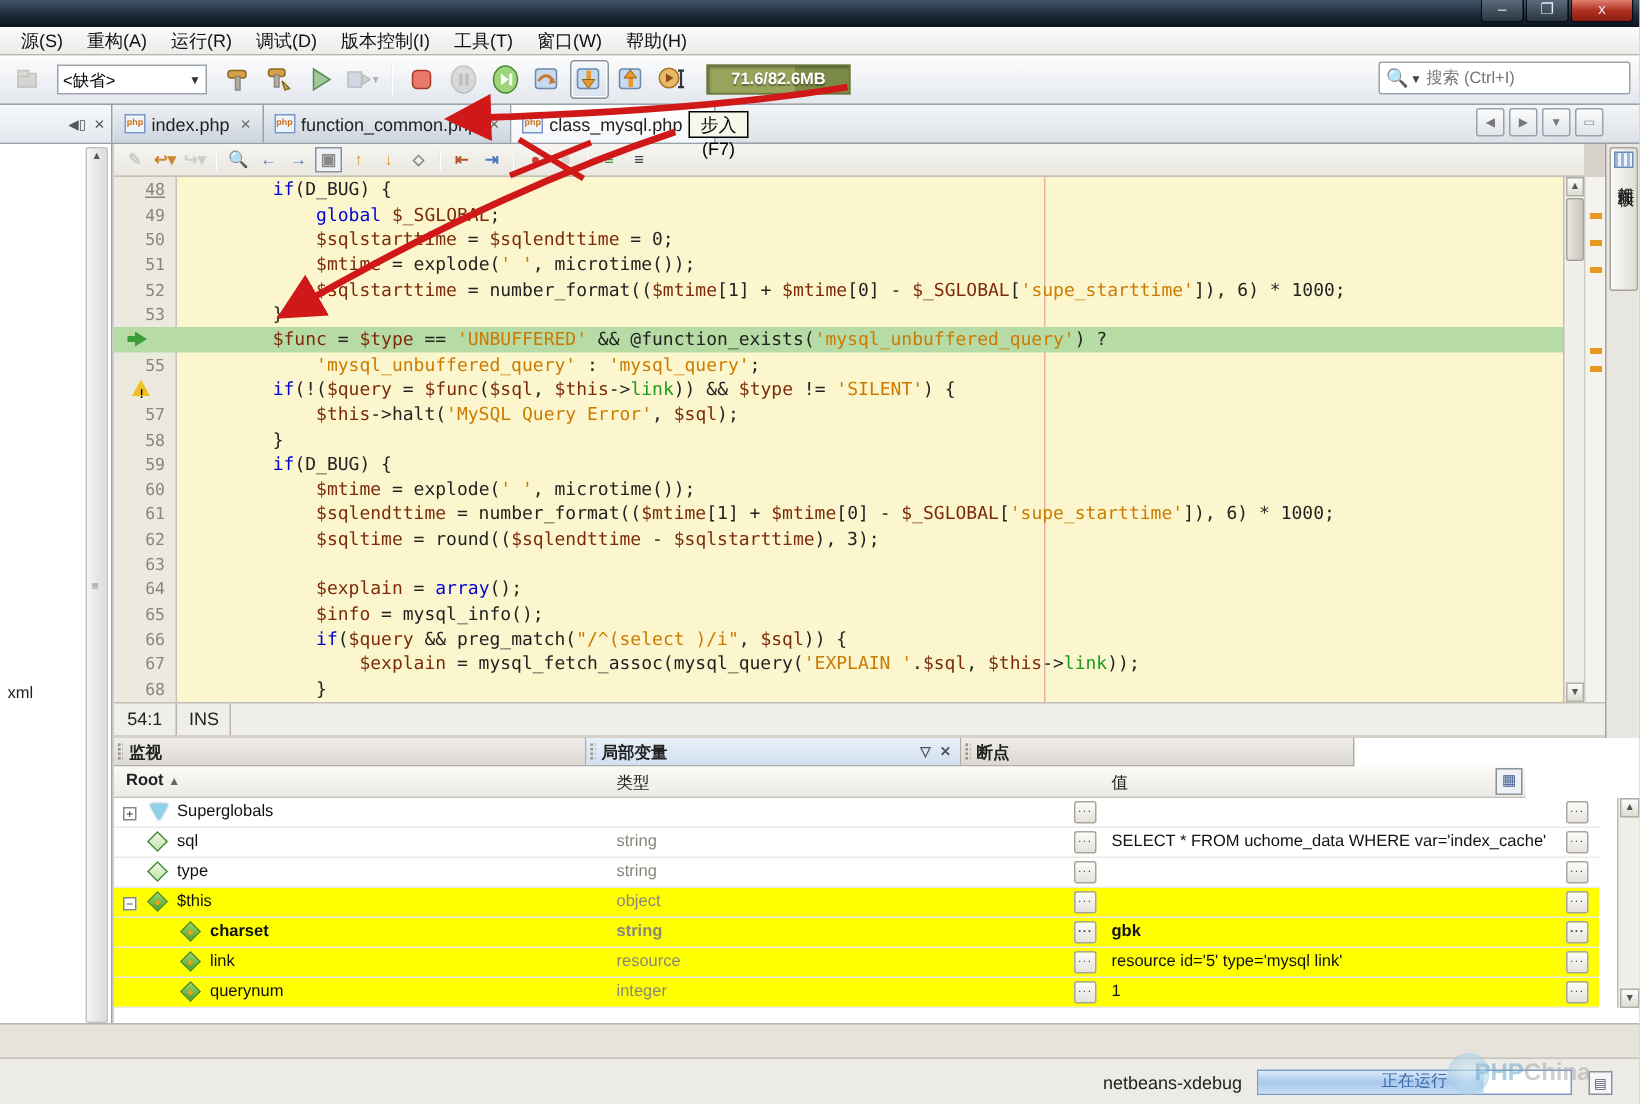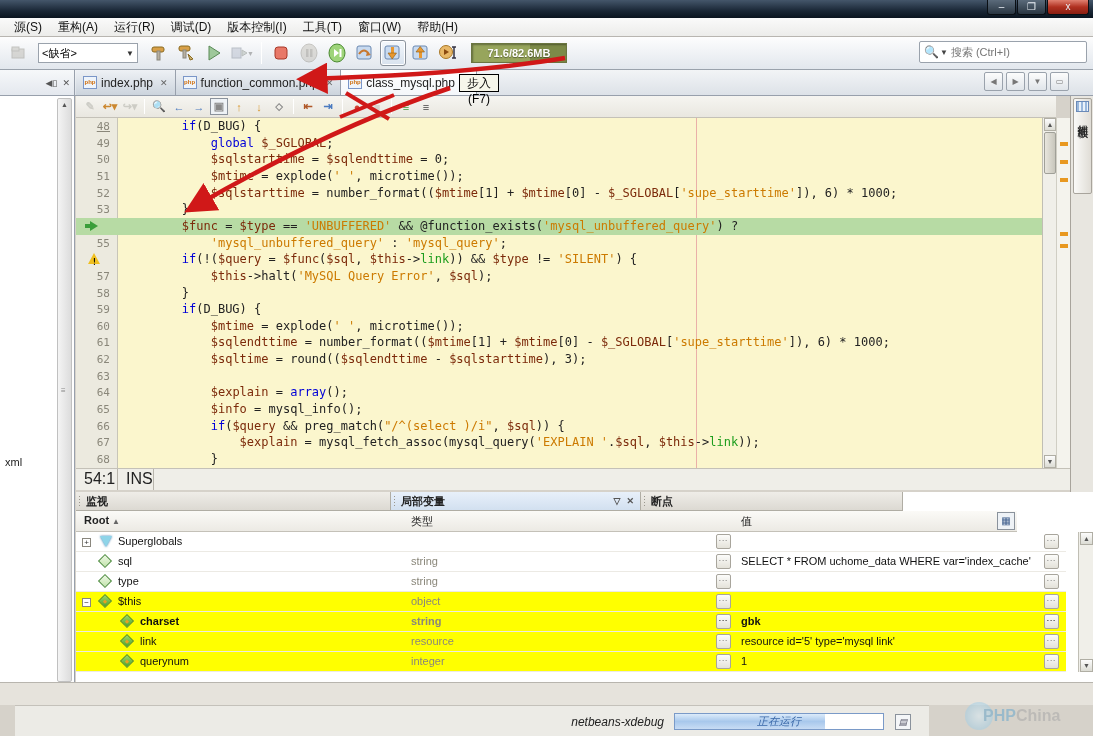--- a/index.html
+++ b/index.html
@@ -84,21 +84,21 @@
   .mark { position:absolute; left:3px; width:8px; height:4px; background:#e89820; }
 
   
   #palettecol { left:1070px; top:96px; width:23px; height:590px; background:#e8e6e0; border-left:1px solid #a8a49c; }
   #palettetab { position:absolute; left:2px; top:2px; width:19px; height:96px; background:linear-gradient(90deg,#fafaf8,#e0ddd6); border:1px solid #a8a49c; border-radius:2px; display:flex; flex-direction:column; align-items:center; padding-top:2px; }
   #palettetab .pic { width:13px; height:11px; background:#eaf2fa; border:1px solid #6a8ab8; background-image:repeating-linear-gradient(90deg,#9ab8dc 0 2px,#eaf2fa 2px 4px); margin-bottom:4px; }
   #palettetab .ptxt { writing-mode:vertical-rl; font-size:11px; color:#222; letter-spacing:1px; }
 
   
   #edstatus { left:76px; top:468px; width:994px; height:22px; background:#efeee8; border-top:1px solid #c4c1b8; display:flex; }
-  .st-cell { border-right:1px solid #b8b5ac; padding:0 8px; font-size:16px; line-height:20px; color:#222; }
+  .st-cell { border-right:1px solid #b8b5ac; padding:0 8px; font-size:12px; line-height:20px; color:#222; }
   .st-cell.pos { width:42px; text-align:center; }
   .st-cell.ins { width:36px; text-align:center; }
 
   
   #bottompanel { left:76px; top:492px; width:1017px; height:190px; background:#fff; }
   #bp-heads { position:absolute; left:0; top:0; width:1017px; height:19px; display:flex; }
   .bp-head { height:19px; background:linear-gradient(#efede8,#dcd9d2); border-right:1px solid #b0ada4; border-bottom:1px solid #b0ada4; font-size:11px; font-weight:bold; color:#222; display:flex; align-items:center; padding-left:10px; position:relative; }
   .bp-head .grip { position:absolute; left:2px; top:3px; width:4px; height:12px; background-image:radial-gradient(#9a978e 1px, transparent 1px); background-size:3px 3px; }
   .bp-head.active { background:linear-gradient(#e8f0fa,#d2e0f0); }
   .bp-head .hic { margin-left:auto; display:flex; gap:6px; padding-right:6px; font-size:9px; color:#555; }
@@ -117,21 +117,21 @@
   .dia { position:absolute; top:4px; width:10px; height:10px; transform:rotate(45deg); border:1px solid #4a8a3a; }
   .dia.light { background:linear-gradient(135deg,#eef8e4,#c2e4ac); }
   .dia.green { background:linear-gradient(135deg,#9ad86a,#4aa030); }
   .dia.green:after { content:""; position:absolute; left:3px; top:3px; width:3px; height:3px; background:#e8a020; }
   .shield { position:absolute; top:4px; width:0; height:0; border-left:6px solid transparent; border-right:6px solid transparent; border-top:11px solid #8ed4e8; filter:drop-shadow(0 0 1px #3a7ab0); }
   #bp-vscroll { position:absolute; right:0; top:40px; width:15px; height:140px; background:#f0efe9; border-left:1px solid #c0beb4; }
   #bp-vscroll .sb-btn { width:13px; }
 
   
   #filler { left:0; top:682px; width:1093px; height:23px; background:#e6e3dc; border-top:1px solid #b8b5ae; }
-  #statusbar { left:15px; top:705px; width:914px; height:31px; background:#ecebe6; border-top:1px solid #c4c1ba;font-style:italic; }
+  #statusbar { left:0; top:705px; width:1093px; height:31px; background:#ecebe6; border-top:1px solid #c4c1ba; }
   #sb-session { position:absolute; right:265px; top:9px; font-size:12px; color:#222; }
   #progress { position:absolute; right:45px; top:7px; width:210px; height:17px; border:1px solid #7a9ac8; background:#fff; }
   #progress .fill { position:absolute; left:0; top:0; height:15px; width:72%; background:linear-gradient(#dcebfa,#a8c8ec 50%,#c8dcf4); }
   #progress .ptxt { position:absolute; width:100%; text-align:center; font-size:11px; color:#3a68a8; line-height:15px; }
   #proc-icon { position:absolute; right:18px; top:8px; width:16px; height:16px; border:1px solid #8a929c; background:#f4f6f8; font-size:9px; text-align:center; line-height:14px; color:#556; }
   #watermark { position:absolute; right:8px; top:700px; width:120px; height:34px; opacity:.55; z-index:5; }
   #watermark .circ { position:absolute; left:0; top:2px; width:28px; height:28px; border-radius:50%; background:radial-gradient(#dceef8,#8cc0dc); }
   #watermark .wt { position:absolute; left:18px; top:7px; font-size:16px; font-weight:bold; }
   #watermark .wt .a { color:#6aa8cc; } #watermark .wt .b { color:#a8a8a8; }
 

